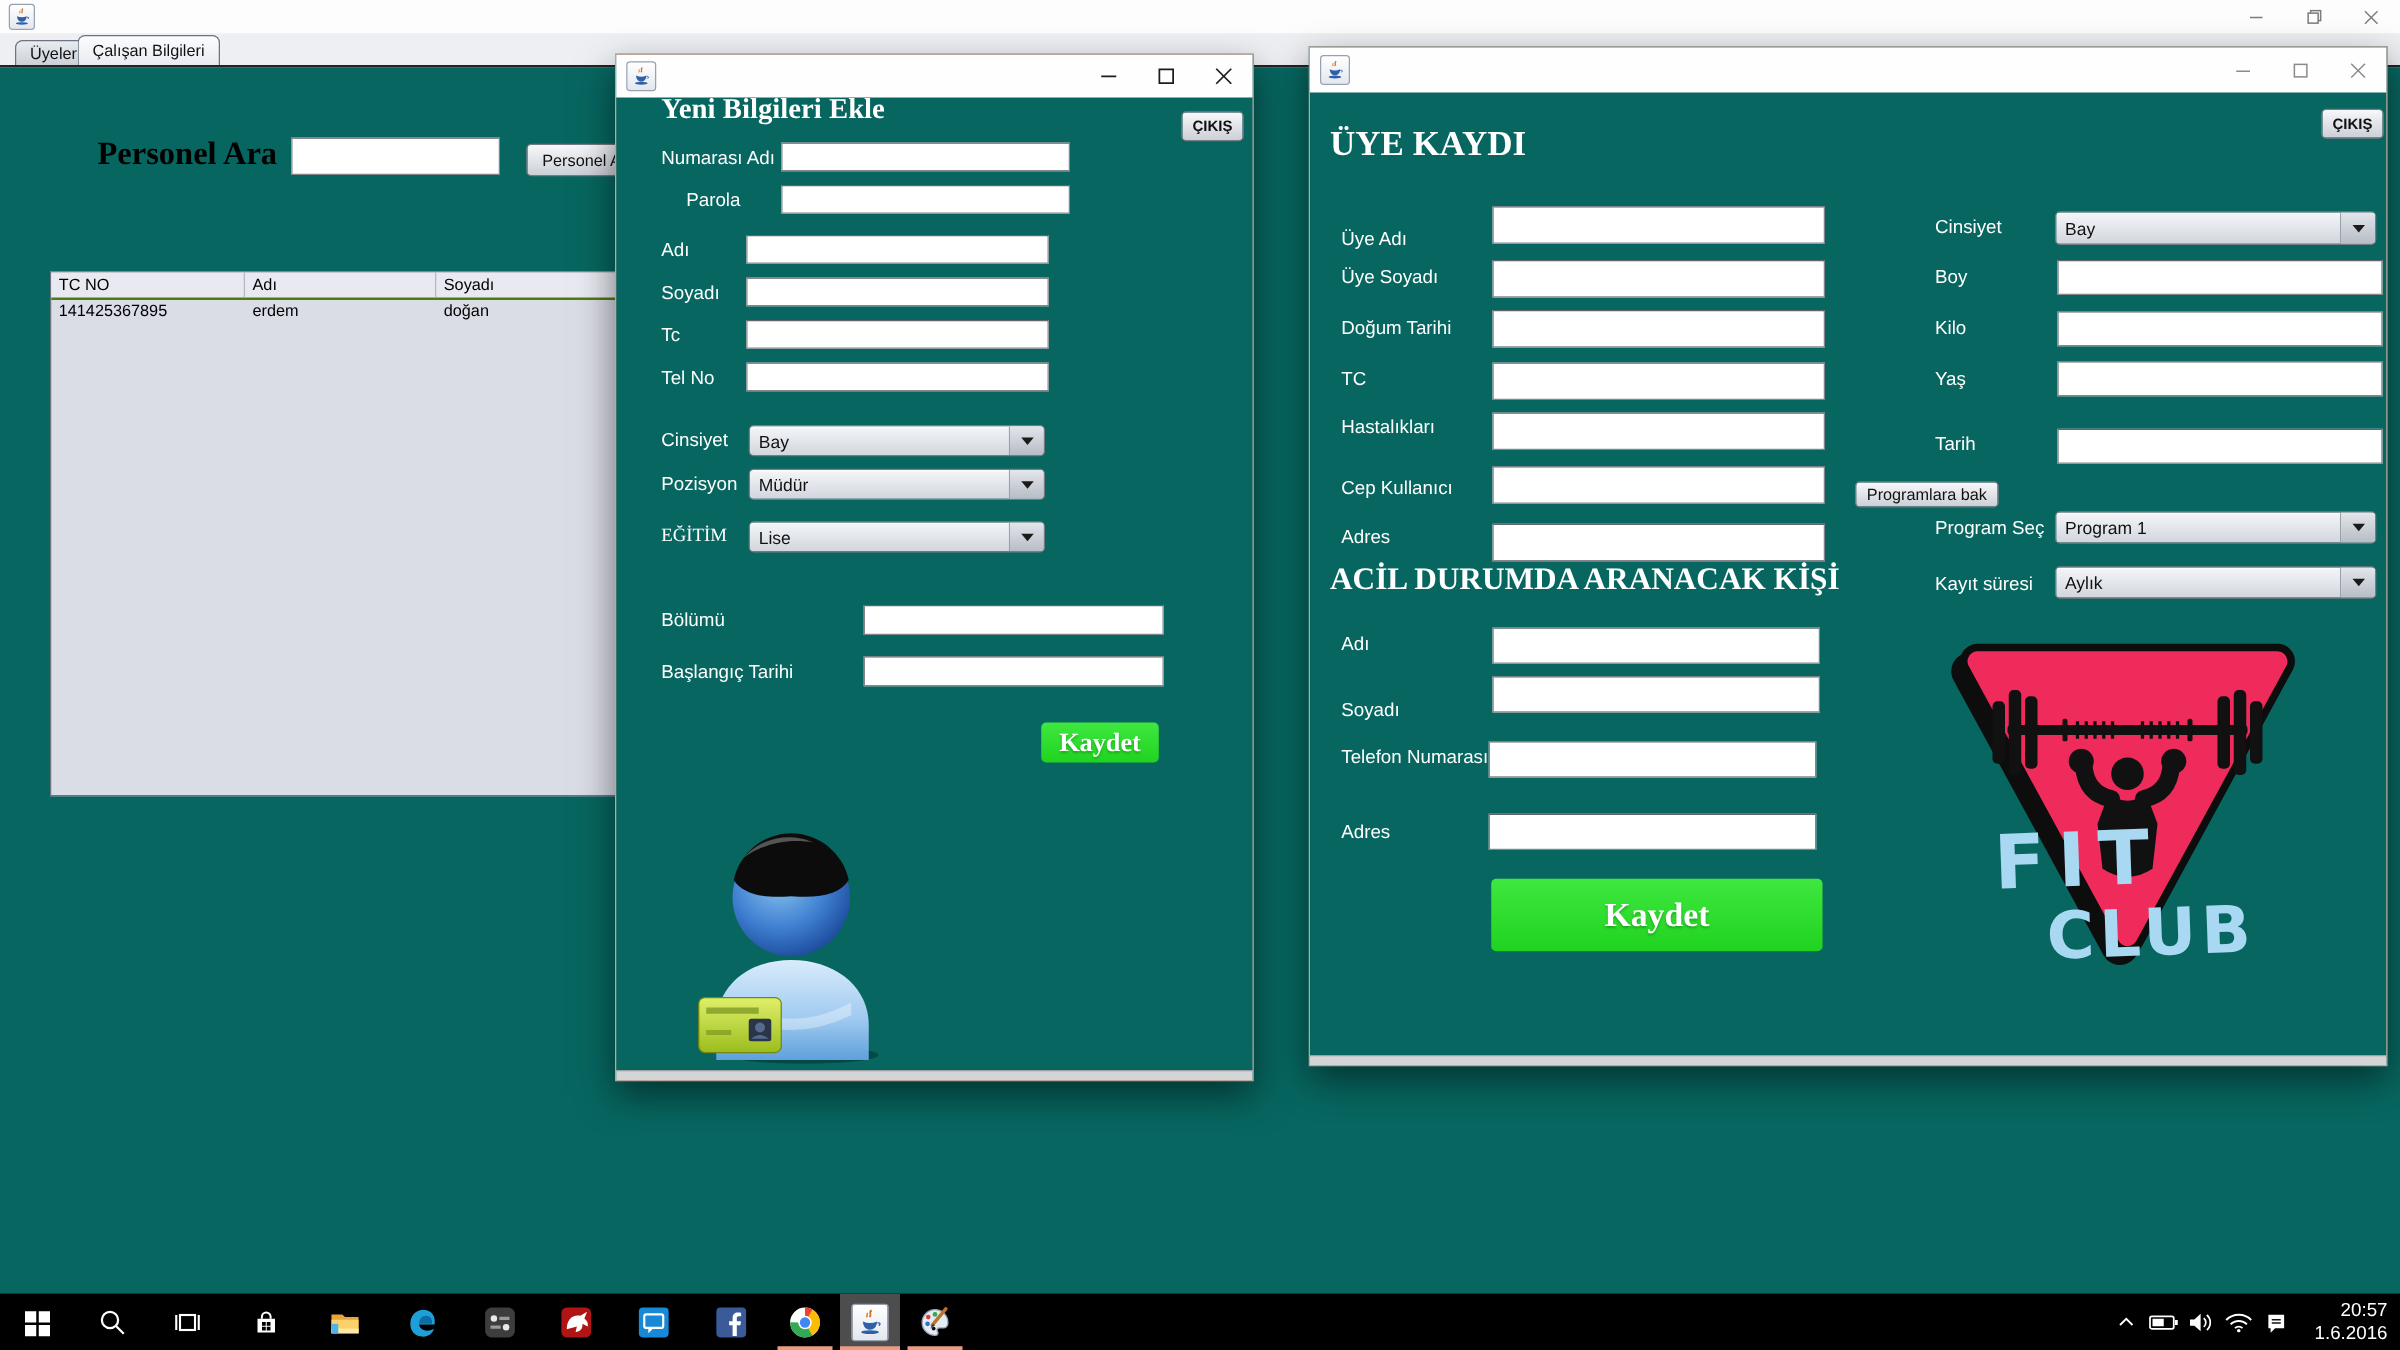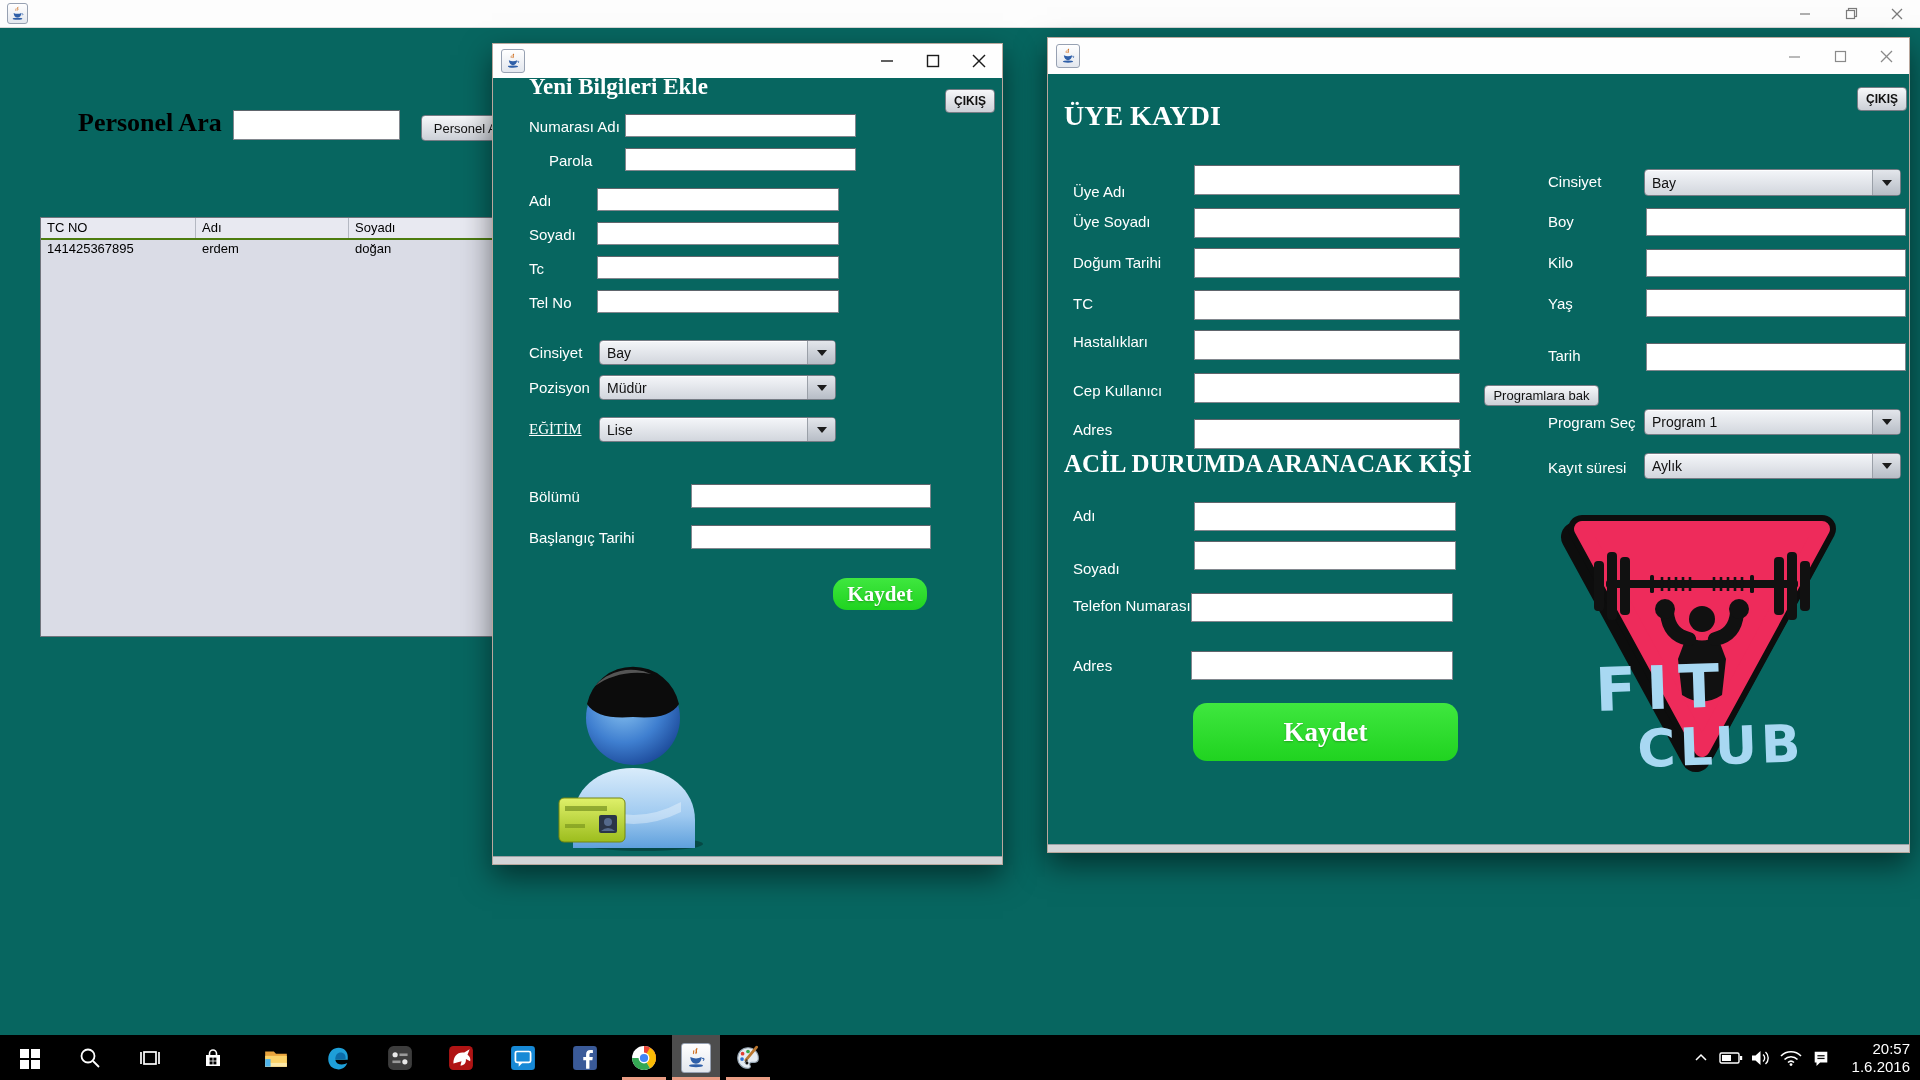--- a/index.html
+++ b/index.html
@@ -10,21 +10,21 @@
   .titlebar-main{position:absolute;left:0;top:0;width:100%;height:27px;background:#fdfdfd;border-bottom:1px solid #d7d7d7;}
   .icon-tile{display:flex;align-items:center;justify-content:center;background:linear-gradient(#ffffff,#e3e7ee);
              border:1px solid #97a1b2;border-radius:3px;box-sizing:border-box;}
   .cap-row{position:absolute;top:0;right:0;height:100%;display:flex;}
   .cap{width:46px;height:100%;display:flex;align-items:center;justify-content:center;}
   .tabstrip{position:absolute;left:0;top:27px;width:100%;height:27px;background:#edeff3;border-bottom:2px solid #232323;box-sizing:border-box;}
   .tab{position:absolute;bottom:0;display:flex;align-items:center;padding:0 11px;font-size:13px;color:#111;
        border:1px solid #6d7480;border-bottom:none;border-radius:6px 6px 0 0;white-space:nowrap;box-sizing:border-box;}
   .tab-inactive{left:12px;height:20px;background:linear-gradient(#e9ecf0,#cbd0d8);}
   .tab-active{left:62px;height:24px;background:linear-gradient(#fbfcfe,#e8ebf1);}
-  .serif{font-family:"Liberation Serif","DejaVu Serif",serif;text-decoration:underline;}
+  .serif{font-family:"Liberation Serif","DejaVu Serif",serif;}
   .heading-black{position:absolute;font-family:"Liberation Serif",serif;font-weight:bold;color:#000;white-space:nowrap;}
   
   .jtable{position:absolute;left:40px;top:217px;width:580px;height:420px;background:#dadce6;border:1px solid #70747c;box-sizing:border-box;}
   .thead{display:flex;height:20px;background:#e8e9f1;border-bottom:2px solid #4d7c0f;}
   .th{box-sizing:border-box;padding:2px 0 0 6px;font-size:13px;color:#000;border-right:1px solid #b4b8c2;}
   .trow{display:flex;height:17px;font-size:13px;color:#000;}
   .td{box-sizing:border-box;padding:1px 0 0 6px;overflow:hidden;white-space:nowrap;}
   .c1{width:155px;} .c2{width:153px;} .c3{flex:1;}
   
   .window{position:absolute;background:#076660;border:1px solid #b9a79d;box-shadow:0 12px 28px rgba(0,0,0,.5);box-sizing:border-box;}
@@ -36,21 +36,21 @@
       font-size:14px;padding:0 5px;outline:none;font-family:"Liberation Sans",sans-serif;}
   .combo{position:absolute;display:flex;box-sizing:border-box;border:1px solid #767c85;border-radius:4px;
          background:linear-gradient(#f4f6f9,#d2d6dd);box-shadow:inset 0 1px 0 rgba(255,255,255,.9);cursor:default;}
   .combo .ct{flex:1;font-size:14px;color:#111;padding-left:7px;display:flex;align-items:center;overflow:hidden;white-space:nowrap;}
   .combo .cb{width:27px;border-left:1px solid #9aa0a8;border-radius:0 3px 3px 0;
              background:linear-gradient(#e3e6eb,#b7bdc6);display:flex;align-items:center;justify-content:center;}
   .arrow-down{width:0;height:0;border-left:5px solid transparent;border-right:5px solid transparent;border-top:6px solid #1b1b1b;}
   .nbtn{position:absolute;box-sizing:border-box;border:1px solid #767c85;border-radius:4px;
         background:linear-gradient(#f7f8fa,#ccd0d7);font-size:13px;color:#111;display:flex;align-items:center;
         justify-content:center;white-space:nowrap;font-family:"Liberation Sans",sans-serif;cursor:default;}
-  .gbtn{position:absolute;border:none;border-radius:14px;background:linear-gradient(#3fe73f,#20d320);color:#fff;
+  .gbtn{position:absolute;border:none;border-radius:4px;background:linear-gradient(#3fe73f,#20d320);color:#fff;
         font-family:"Liberation Serif",serif;font-weight:bold;display:flex;align-items:center;justify-content:center;
         text-shadow:0 1px 2px rgba(0,0,0,.25);cursor:default;}
   
   .taskbar{position:absolute;left:0;top:1035px;width:1920px;height:45px;background:#000;z-index:50;}
   .tbicon{position:absolute;top:0;height:45px;display:flex;align-items:center;justify-content:center;}
   .tb-active{background:#4d4d4d;}
   .tbline{position:absolute;bottom:0;height:3px;background:#e99c84;}
   .tray{position:absolute;top:0;right:0;height:45px;display:flex;align-items:center;}
   .trayicon{display:flex;align-items:center;justify-content:center;width:30px;height:45px;}
   .clock{width:70px;text-align:right;color:#fff;font-size:15px;line-height:18px;margin:0 10px 0 4px;}
@@ -85,20 +85,24 @@
         </div>
         <div class="cap">
           <svg width="12" height="12">
               <line x1="1" y1="1" x2="11" y2="11" stroke="#7c7c7c" stroke-width="1.2"></line>
               <line x1="11" y1="1" x2="1" y2="11" stroke="#7c7c7c" stroke-width="1.2"></line>
             </svg>
         </div>
       </div>
     </div>
 
+    <div class="tabstrip">
+      <div class="tab tab-inactive">Üyeler</div>
+      <div class="tab tab-active">Çalışan Bilgileri</div>
+    </div>
 
     <div class="heading-black" style="left:78px;top:108px;font-size:26px;">Personel Ara</div>
     <input class="tf" style="left: 233px; top: 110px; width: 167px; height: 30px;" value="">
     <div class="nbtn" style="left:421px;top:115px;width:100px;height:26px;overflow:hidden;">Personel Ara</div>
 
     <div class="jtable">
       <div class="thead">
         <div class="th c1">TC NO</div>
         <div class="th c2">Adı</div>
         <div class="th c3" style="border-right:none;">Soyadı</div>

